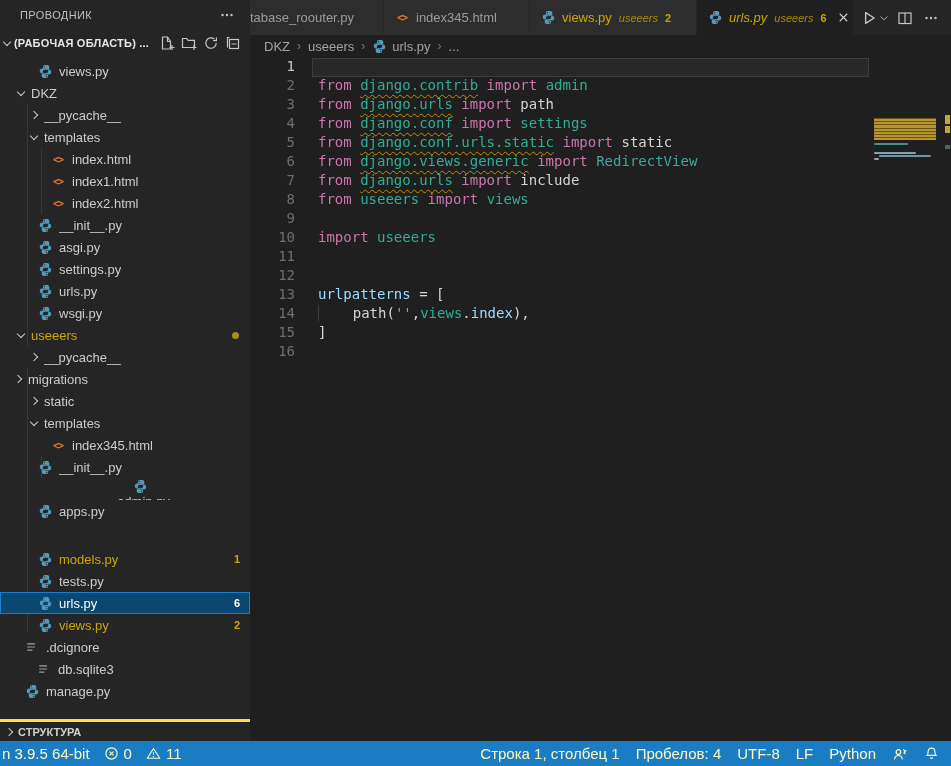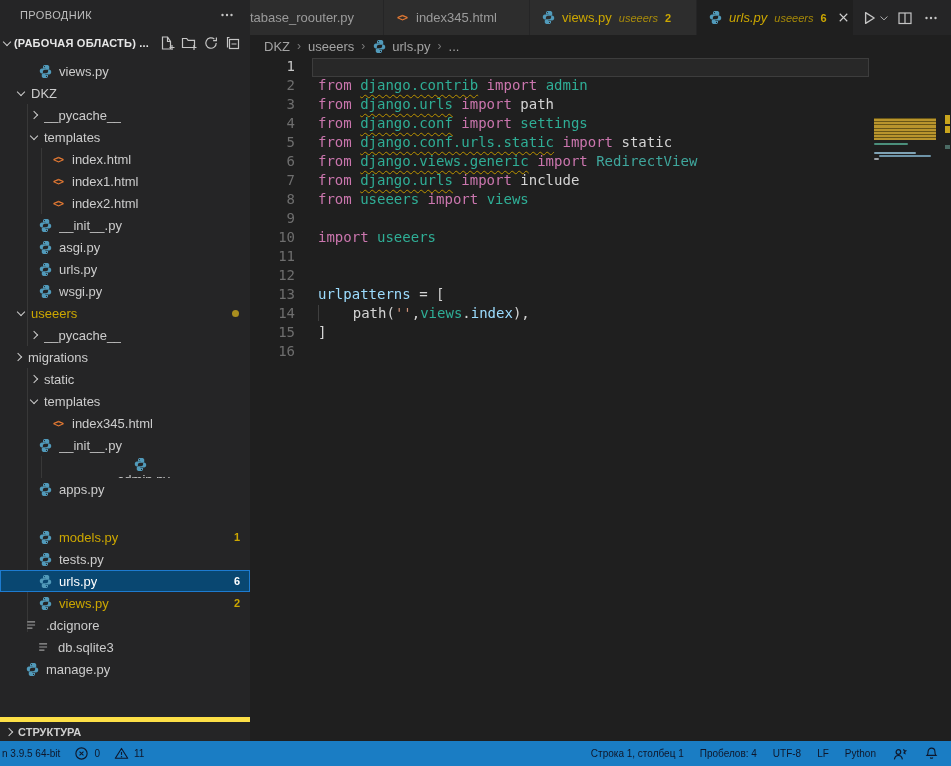--- a/index.html
+++ b/index.html
@@ -24,21 +24,21 @@
   .trow .lbl{white-space:nowrap;overflow:hidden;}
   .trow.warn .lbl{color:var(--warn);}
   .trow.sel{background:var(--selbg);outline:1px solid var(--selbd);outline-offset:-1px;}
   .trow.sel .lbl{color:#ffffff;}
   .tbadge{position:absolute;right:10px;font-size:11px;font-weight:bold;color:var(--warn);}
   .trow.sel .tbadge{color:#ffffff;}
   .tdot{position:absolute;right:11px;width:7px;height:7px;border-radius:50%;background:#a98e1f;}
   .guide{position:absolute;width:1px;background:#383838;}
   .html-ico{color:var(--htmlic);font-weight:bold;font-size:10px;font-family:"DejaVu Sans Mono",monospace;letter-spacing:-1px;}
   .outline-row{position:absolute;left:0;right:0;bottom:0;height:19px;display:flex;align-items:center;
-               border-top:5px solid #fde047;font-size:11px;font-weight:bold;color:#d0d0d0;padding-left:6px;background:#252526;}
+               border-top:3px solid #fde047;font-size:11px;font-weight:bold;color:#d0d0d0;padding-left:6px;background:#252526;}
   .outline-row .chev{margin-right:6px;}
 
   
   .main{position:absolute;left:250px;top:0;width:701px;height:741px;background:#1f1f1f;}
   .tabbar{height:35px;background:#252526;display:flex;align-items:stretch;}
   .tab{display:flex;align-items:center;background:#2d2d2d;border-right:1px solid #252526;
        padding:0 10px;font-size:13px;color:#9b9b9b;box-sizing:border-box;white-space:nowrap;overflow:hidden;flex:none;}
   .tab.active{background:#1f1f1f;color:#cccccc;}
   .tab .fico{width:16px;height:16px;margin-right:6px;flex:none;display:flex;align-items:center;justify-content:center;}
   .tab .name.warn{color:var(--warn);}
@@ -77,21 +77,21 @@
   
   .minimap{position:absolute;left:624px;top:58px;width:64px;height:120px;}
   .mm-yellow{position:absolute;left:0;top:3px;width:62px;height:22px;background:#b9952d;
              background-image:repeating-linear-gradient(180deg,rgba(40,35,5,.55) 0 1px,transparent 1px 3.2px);}
   .mm-bar{position:absolute;height:2px;border-radius:1px;}
   .ruler{position:absolute;right:0;top:57px;width:7px;height:120px;}
   .rmark{position:absolute;right:1px;width:5px;background:#c9a51d;}
 
   
   .statusbar{position:absolute;left:0;bottom:0;width:951px;height:25px;background:var(--status);
-             display:flex;align-items:center;color:#0f172a;font-size:10px;}
+             display:flex;align-items:center;color:#fef9c3;font-size:15px;}
   .sb-left{display:flex;align-items:center;gap:14px;padding-left:2px;}
   .sb-right{margin-left:auto;display:flex;align-items:center;gap:16px;padding-right:12px;}
   .sb-item{display:flex;align-items:center;gap:5px;white-space:nowrap;}
 </style>
 </head>
 <body style="--status: #1a7dc4; --warn: #cca700; --kw: #cb76ae; --mod: #2fae96; --cls: #3fa79d; --vr: #9cdcfe; --str: #ce9178; --selbg: #094771; --selbd: #1d7bd0; --htmlic: #e37933;">
 
 <div class="sidebar">
   <div class="sb-header">
     <span class="ttl">ПРОВОДНИК</span>
@@ -200,20 +200,33 @@
           <span>
             <svg width="15" height="15" viewBox="0 0 16 16">
               <g fill="#519aba">
                 <path d="M7.9 1c-1.6 0-2.6.7-2.6 1.9V4.4h3v.5H4.1C2.8 4.9 1.9 5.9 1.9 7.5s.9 2.6 2.2 2.6h1.1V8.3c0-1.2 1-2.1 2.2-2.1h2.9c1 0 1.7-.8 1.7-1.8V2.9C12 1.7 10.7 1 9.4 1zm-1 1.1a.65.65 0 110 1.3.65.65 0 010-1.3z"></path>
                 <path d="M8.1 15c1.6 0 2.6-.7 2.6-1.9v-1.5h-3v-.5h4.2c1.3 0 2.2-1 2.2-2.6s-.9-2.6-2.2-2.6h-1.1v1.8c0 1.2-1 2.1-2.2 2.1H5.7c-1 0-1.7.8-1.7 1.8v1.5C4 14.3 5.3 15 6.6 15zm1-1.1a.65.65 0 110-1.3.65.65 0 010 1.3z"></path>
               </g>
             </svg>
           </span>
         </span>
         <span class="lbl">asgi.py</span>
+      </div>
+      <div class="trow" style="padding-left: 37px;">
+        <span class="fico">
+          <span>
+            <svg width="15" height="15" viewBox="0 0 16 16">
+              <g fill="#519aba">
+                <path d="M7.9 1c-1.6 0-2.6.7-2.6 1.9V4.4h3v.5H4.1C2.8 4.9 1.9 5.9 1.9 7.5s.9 2.6 2.2 2.6h1.1V8.3c0-1.2 1-2.1 2.2-2.1h2.9c1 0 1.7-.8 1.7-1.8V2.9C12 1.7 10.7 1 9.4 1zm-1 1.1a.65.65 0 110 1.3.65.65 0 010-1.3z"></path>
+                <path d="M8.1 15c1.6 0 2.6-.7 2.6-1.9v-1.5h-3v-.5h4.2c1.3 0 2.2-1 2.2-2.6s-.9-2.6-2.2-2.6h-1.1v1.8c0 1.2-1 2.1-2.2 2.1H5.7c-1 0-1.7.8-1.7 1.8v1.5C4 14.3 5.3 15 6.6 15zm1-1.1a.65.65 0 110-1.3.65.65 0 010 1.3z"></path>
+              </g>
+            </svg>
+          </span>
+        </span>
+        <span class="lbl">settings.py</span>
       </div>
       <div class="trow" style="padding-left: 37px;">
         <span class="fico">
           <span>
             <svg width="15" height="15" viewBox="0 0 16 16">
               <g fill="#519aba">
                 <path d="M7.9 1c-1.6 0-2.6.7-2.6 1.9V4.4h3v.5H4.1C2.8 4.9 1.9 5.9 1.9 7.5s.9 2.6 2.2 2.6h1.1V8.3c0-1.2 1-2.1 2.2-2.1h2.9c1 0 1.7-.8 1.7-1.8V2.9C12 1.7 10.7 1 9.4 1zm-1 1.1a.65.65 0 110 1.3.65.65 0 010-1.3z"></path>
                 <path d="M8.1 15c1.6 0 2.6-.7 2.6-1.9v-1.5h-3v-.5h4.2c1.3 0 2.2-1 2.2-2.6s-.9-2.6-2.2-2.6h-1.1v1.8c0 1.2-1 2.1-2.2 2.1H5.7c-1 0-1.7.8-1.7 1.8v1.5C4 14.3 5.3 15 6.6 15zm1-1.1a.65.65 0 110-1.3.65.65 0 010 1.3z"></path>
               </g>
             </svg>

